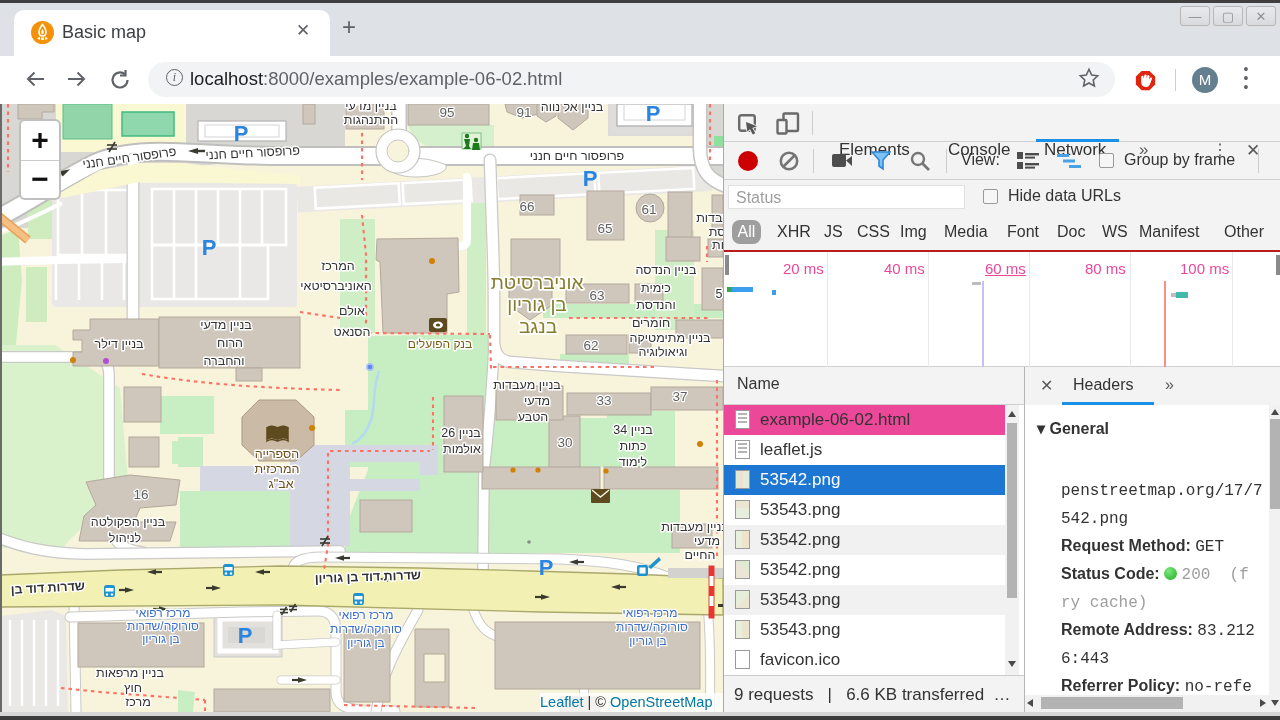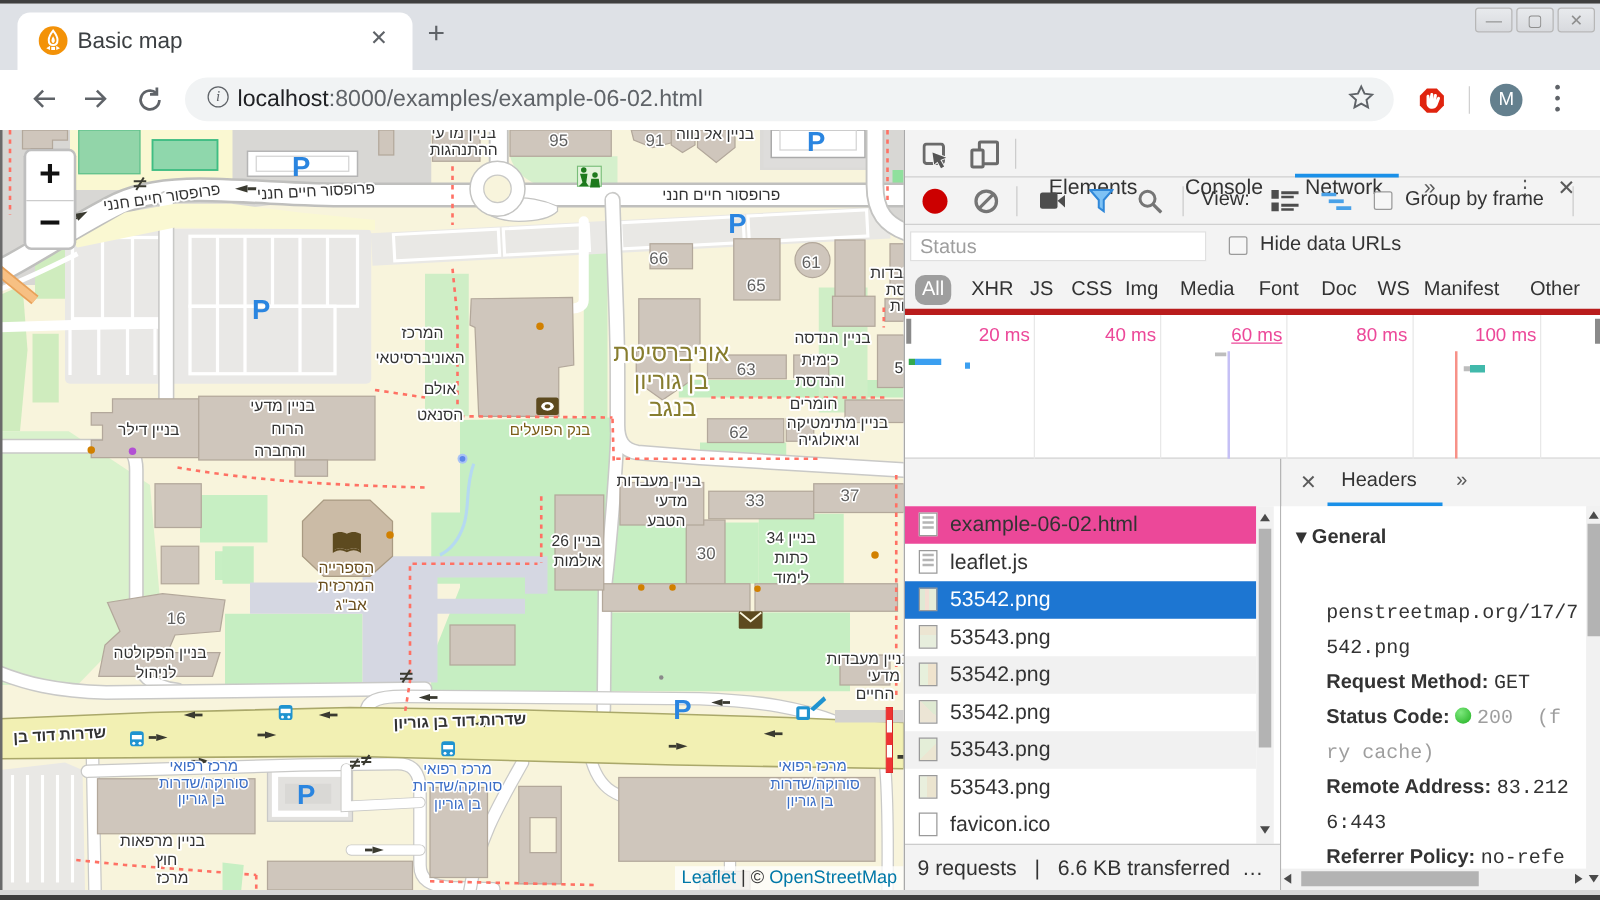--- a/index.html
+++ b/index.html
@@ -29,21 +29,21 @@
 #sep1 { left:1175px; top:13px; width:1px; height:22px; background:#d0d0d0; }
 #avatar { left:1192px; top:11px; width:26px; height:26px; border-radius:50%; background:#64808e; color:#fff; text-align:center; line-height:26px; font-size:15px; }
 #dots3 { left:1243px; top:9px; color:#5f6368; font-size:14px; line-height:9px; text-align:center; width:6px; }
 
 
 #dt { left:723px; top:104px; width:557px; height:608px; background:#f3f3f3; border-left:1px solid #a9a9a9; font-size:16px; color:#333; }
 .dtrow { position:absolute; left:0; width:557px; }
 #dtr1 { top:0; height:38px; border-bottom:1px solid #d0d0d0; }
 #dtr2 { top:38px; height:38px; border-bottom:1px solid #d0d0d0; }
 #dtr3 { top:76px; height:38px; }
-#dtr4 { top:114px; height:34px; border-bottom:5px solid #b91c1c; }
+#dtr4 { top:114px; height:34px; border-bottom:2px solid #b91c1c; }
 #dttl { top:148px; height:115px; background:#fff; border-bottom:1px solid #d0d0d0; }
 #dthd { top:263px; height:38px; border-bottom:1px solid #d0d0d0; }
 #dtlist { top:301px; height:270px; background:#fff; width:300px; font-size:17px; }
 #dtstatus { top:571px; height:37px; border-top:1px solid #ccc; width:300px; font-size:17px; }
 .dtsep { position:absolute; width:1px; height:24px; background:#ccc; top:7px; }
 .tab-lbl { position:absolute; top:8px; font-size:17px;margin-top:28px; }
 .net-under { position:absolute; left:312px; top:35px; width:83px; height:3px; background:#1a90e8; }
 .chip { position:absolute; top:120px; font-size:16px; color:#333; }
 .gridline { position:absolute; top:148px; width:1px; height:115px; background:#e4e4e4; }
 .tlabel { position:absolute; top:156px; font-size:15px; color:#ec4899; }
@@ -602,21 +602,21 @@
     </g>
 
     <rect x="0" y="104" width="2" height="608" fill="#6a6a6a"></rect>
   </svg>
 
   <div class="abs" style="left:19px;top:119px;width:42px;height:81px;background:#fff;border:2px solid rgba(0,0,0,0.25);border-radius:6px;">
     <div style="position:absolute;left:0;top:0;width:100%;height:40px;border-bottom:1px solid #ccc;text-align:center;font-size:30px;font-weight:bold;color:#111;line-height:38px;">+</div>
     <div style="position:absolute;left:0;top:41px;width:100%;height:39px;text-align:center;font-size:30px;font-weight:bold;color:#111;line-height:34px;">−</div>
   </div>
 
-  <div class="abs" style="left:540px;top:693px;width:183px;height:19px;background:rgba(255,255,255,0.75);font-size:14.5px;color:#333;text-align:center;line-height:19px;"><span style="color:#0078A8">Leaflet</span> | © <span style="color:#0078A8">OpenStreetMap</span></div>
+  <div class="abs" style="left:540px;top:693px;width:183px;height:19px;background:rgba(255,255,255,0.75);font-size:14.5px;color:#333;text-align:left;line-height:19px;"><span style="color:#0078A8">Leaflet</span> | © <span style="color:#0078A8">OpenStreetMap</span></div>
 
   <div id="dt" class="abs">
 
     <div id="dtr1" class="dtrow">
       <svg style="position:absolute;left:14px;top:10px" width="22" height="22" viewBox="0 0 22 22">
           <rect x="1.2" y="1.2" width="15.6" height="15.6" rx="2.2" fill="none" stroke="#6a6a6a" stroke-width="2.4"></rect>
           <path d="M8,8 L19,12.2 L14.3,13.9 L17.3,19.2 L14.8,20.5 L12,15.3 L9.3,17.6 Z" fill="#555" stroke="#f3f3f3" stroke-width="1.6"></path>
           <path d="M8,8 L19,12.2 L14.3,13.9 L17.3,19.2 L14.8,20.5 L12,15.3 L9.3,17.6 Z" fill="#555"></path>
         </svg>
       <svg style="position:absolute;left:52px;top:8px" width="24" height="24" viewBox="0 0 24 24">
@@ -708,20 +708,23 @@
       <div style="position:absolute;left:3px;top:35px;width:5px;height:5px;background:#35a94d;"></div>
       <div style="position:absolute;left:8px;top:35px;width:21px;height:5px;background:#3b9ff0;"></div>
       <div style="position:absolute;left:48px;top:38px;width:4px;height:5px;background:#3b9ff0;"></div>
       <div style="position:absolute;left:248px;top:30px;width:9px;height:3px;background:#bdbdbd;"></div>
       <div style="position:absolute;left:258px;top:29px;width:2px;height:86px;background:#c5c0f5;"></div>
       <div style="position:absolute;left:440px;top:29px;width:2px;height:86px;background:#f79188;"></div>
       <div style="position:absolute;left:447px;top:41px;width:5px;height:4px;background:#bdbdbd;"></div>
       <div style="position:absolute;left:452px;top:40px;width:12px;height:6px;background:#41b9ab;"></div>
     </div>
 
+    <div id="dthd" class="dtrow">
+      <div style="position:absolute;left:13px;top:8px;">Name</div>
+    </div>
 
     <div id="dtlist" class="dtrow">
       <div class="lrow" style="top:0;background:#ec4899;">
           <div class="ficon">
             <i></i>
             <i></i>
             <i></i>
           </div>
           <div class="nm">example-06-02.html</div>
         </div>

